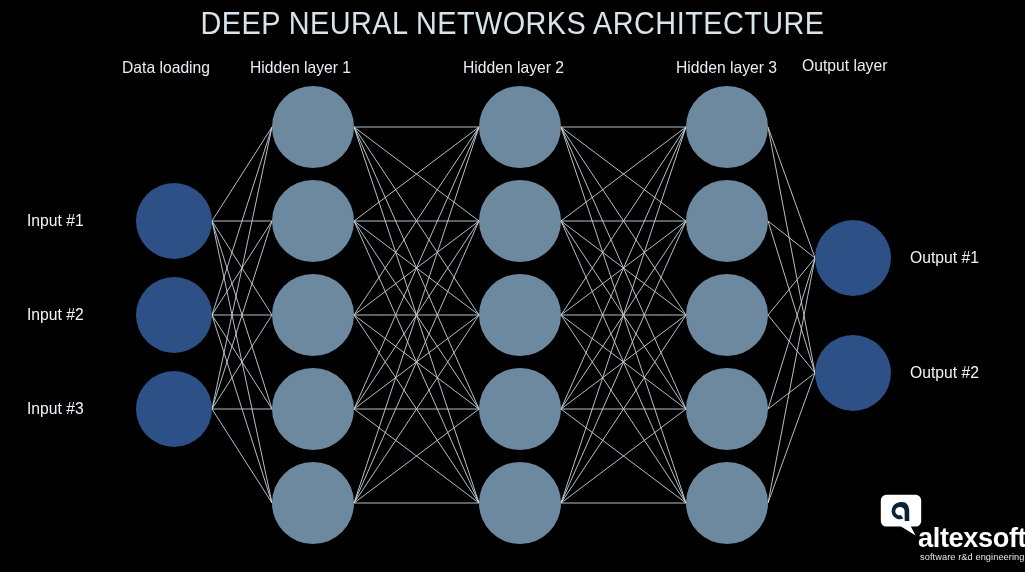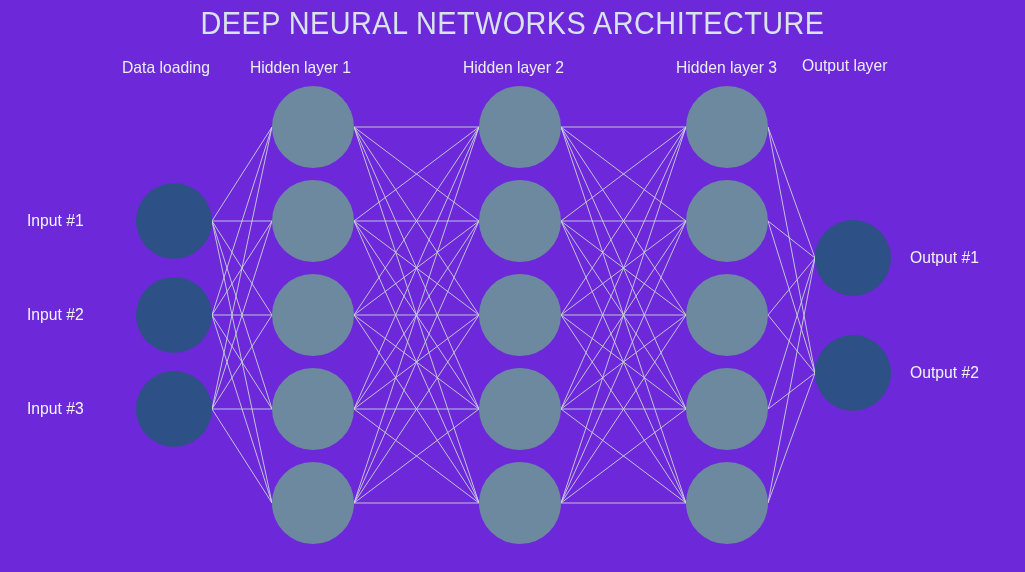--- a/index.html
+++ b/index.html
@@ -4,21 +4,21 @@
 <style>
   html, body {
     margin: 0;
     padding: 0;
     background: #0a2233;
   }
   #page {
     position: relative;
     width: 1025px;
     height: 572px;
-    background: #6d28d9;
+    background: #000000;
     overflow: hidden;
     font-family: "Liberation Sans", sans-serif;
   }
   #net-svg {
     position: absolute;
     left: 0;
     top: 0;
     width: 1025px;
     height: 572px;
   }
@@ -206,14 +206,22 @@
       <div class="layer-label" style="left: 802px; top: 56px;">Output layer</div>
     </div>
   <div id="node-labels">
       <div class="node-label" style="left: 27px; top: 211px;">Input #1</div>
       <div class="node-label" style="left: 27px; top: 305px;">Input #2</div>
       <div class="node-label" style="left: 27px; top: 399px;">Input #3</div>
       <div class="node-label" style="left: 910px; top: 248px;">Output #1</div>
       <div class="node-label" style="left: 910px; top: 363px;">Output #2</div>
     </div>
 
+  <div id="logo">
+    <svg id="logo-mark" viewBox="0 0 42 42">
+      <path d="M6.2 0.8 H35.8 A5.4 5.4 0 0 1 41.2 6.2 V27.2 A5.4 5.4 0 0 1 35.8 32.6 H30.8 L35.6 41.4 L21.0 32.6 H6.2 A5.4 5.4 0 0 1 0.8 27.2 V6.2 A5.4 5.4 0 0 1 6.2 0.8 Z" fill="#ffffff"></path>
+      <path d="M25.2 8.6 c-5.2 -1.6 -11.0 0.4 -12.9 5.2 c-1.9 4.7 0.5 9.6 5.0 11.1 c2.2 0.7 4.3 0.5 6.1 -0.4 l-2.6 -3.6 c-0.9 0.3 -1.9 0.3 -2.8 0.0 c-2.2 -0.8 -3.3 -3.0 -2.4 -5.2 c0.9 -2.2 3.5 -3.2 5.9 -2.4 c1.9 0.6 3.0 2.1 3.1 3.8 l0.1 9.9 l4.6 0.0 l-0.1 -10.6 c-0.1 -3.7 -2.0 -6.6 -4.0 -7.8 Z" fill="#0a2233"></path>
+    </svg>
+    <div id="logo-wordmark">altexsoft</div>
+    <div id="logo-tagline">software r&amp;d engineering</div>
+  </div>
 
 </div>
 
 </body></html>

